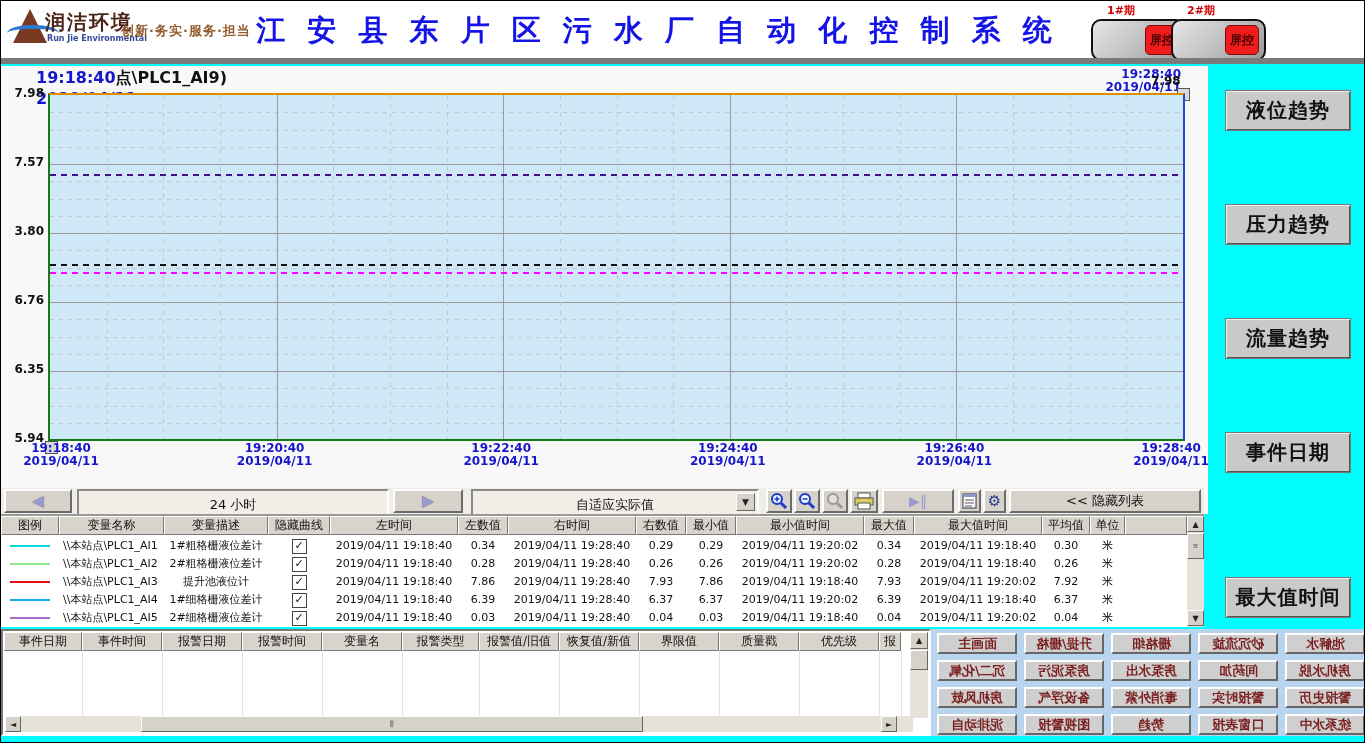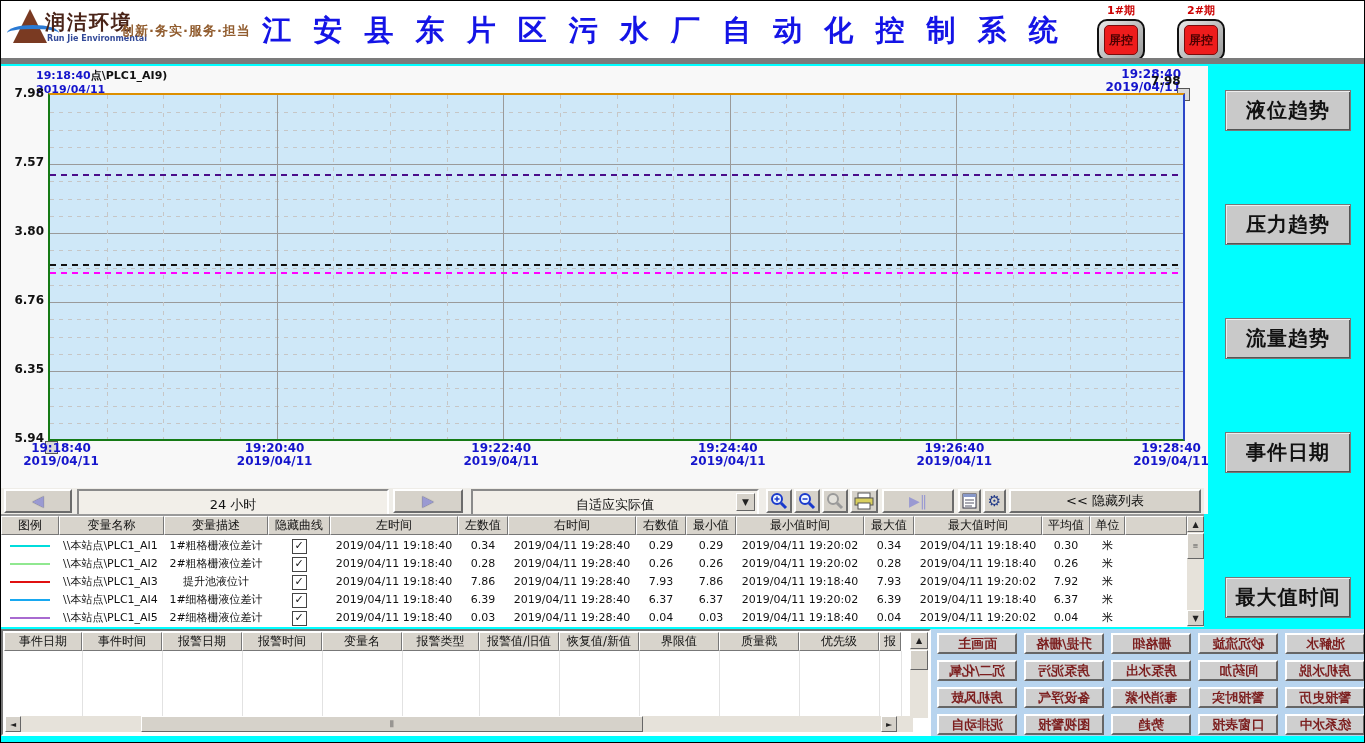--- a/index.html
+++ b/index.html
@@ -6,41 +6,41 @@
   body{font-family:"DejaVu Sans","Liberation Sans",sans-serif;background:#555;}
   .screen{position:relative;width:1365px;height:743px;background:#00feff;overflow:hidden;border:1px solid #000;box-sizing:border-box;}
   
   .header{position:absolute;left:0;top:0;width:1365px;height:57px;background:#ffffff;}
   .hdr-sep{position:absolute;left:0;top:57px;width:1365px;height:6px;background:#7b7b7b;}
   .logo-tri{position:absolute;left:12px;top:8px;width:0;height:0;border-left:17px solid transparent;border-right:17px solid transparent;border-bottom:34px solid #7a3a22;}
   .logo-wave{position:absolute;left:6px;top:24px;width:52px;height:12px;border-top:4px solid #2a7ad4;border-radius:50%;}
   .brand{position:absolute;left:44px;top:8px;font-size:20px;font-weight:bold;color:#4a2418;letter-spacing:2px;}
   .brand-en{position:absolute;left:46px;top:33px;font-size:8px;color:#334a99;font-weight:bold;}
   .slogan{position:absolute;left:120px;top:21px;font-size:13px;color:#915c2e;font-weight:bold;letter-spacing:1px;}
-  .title{position:absolute;left:256px;top:10px;width:812px;text-align:center;font-size:29px;font-weight:bold;color:#1414e6;letter-spacing:6px;white-space:nowrap;}
+  .title{position:absolute;left:250px;top:10px;width:812px;text-align:center;font-size:29px;font-weight:bold;color:#1414e6;letter-spacing:6px;white-space:nowrap;}
   .phase{position:absolute;top:2px;width:60px;text-align:center;}
   .phase .tag{font-size:11px;font-weight:bold;color:#cc0000;}
-  .phase .pbtn{margin:1px auto 0;width:44px;height:38px;border:2px solid #111;border-radius:10px;background:linear-gradient(135deg,#e8e8e8,#9a9a9a);display:flex;align-items:center;justify-content:center;}
+  .phase .pbtn{margin:1px auto 0;width:44px;height:38px;border:2px solid #111;border-radius:10px;background:linear-gradient(135deg,#e8e8e8,#9a9a9a);display:flex;align-items:center;justify-content:center;padding-left:47px;}
   .phase .pbtn .inner{width:32px;height:28px;background:#ee1c1c;border:1px solid #7a0c0c;border-radius:5px;color:#4a0000;font-size:12px;font-weight:bold;display:flex;align-items:center;justify-content:center;}
   .dt{position:absolute;right:6px;top:4px;width:140px;text-align:center;color:#1515cc;font-weight:bold;}
   .dt .d{font-size:21px;}
   .dt .t{font-size:21px;margin-top:2px;}
   
   .main{position:absolute;left:0;top:63px;width:1365px;height:680px;background:#00feff;}
   .chart-panel{position:absolute;left:0;top:2px;width:1207px;height:448px;background:#f8f8f8;}
   .plot{position:absolute;left:47px;top:27px;width:1133px;height:344px;background:#cfe8f8;border-top:2px solid #dd8f00;border-left:2px solid #157a15;border-bottom:2px solid #157a15;border-right:2px solid #2b46c8;box-sizing:content-box;}
   .gl{position:absolute;}
   .major-h{left:0;width:1133px;height:1px;background:#9a9a9a;}
   .minor-h{left:0;width:1133px;height:1px;background:repeating-linear-gradient(90deg,#c6c6c6 0 4px,transparent 4px 9px);}
   .major-v{top:0;height:344px;width:1px;background:#9a9a9a;}
   .minor-v{top:0;height:344px;width:1px;background:repeating-linear-gradient(180deg,#c6c6c6 0 4px,transparent 4px 9px);}
   .dline{position:absolute;left:0;width:1133px;height:2px;}
   .ytick{position:absolute;left:0;width:43px;text-align:right;font-size:12px;font-weight:bold;color:#111;}
   .xtick{position:absolute;top:376px;width:120px;text-align:center;color:#1515cc;font-weight:bold;font-size:12px;line-height:13px;}
-  .cornerL{position:absolute;left:35px;top:2px;font-size:11px;font-weight:bold;white-space:nowrap;}
+  .cornerL{position:absolute;left:35px;top:2px;font-size:16px;font-weight:bold;white-space:nowrap;}
   .cornerL .blue{color:#1515cc;}
   .cornerL .blk{color:#111;}
   .cornerR{position:absolute;right:27px;top:2px;text-align:right;font-size:12px;font-weight:bold;color:#1515cc;line-height:13px;}
   .axismax{position:absolute;left:1150px;top:8px;font-size:12px;font-weight:bold;color:#111;}
   .handle{position:absolute;width:11px;height:11px;background:#d9d9d9;border:1px solid #555;}
   
   .toolbar{position:absolute;left:0;top:424px;width:1203px;height:27px;background:#efede8;}
   .tbtn{position:absolute;top:1px;height:24px;background:#d6d2ca;border:2px solid;border-color:#ffffff #6b6b6b #6b6b6b #ffffff;box-sizing:border-box;display:flex;align-items:center;justify-content:center;font-size:13px;color:#111;}
   .tfield{position:absolute;top:1px;height:31px;background:#f2efe9;border:2px solid;border-color:#8a8a8a #ffffff #ffffff #8a8a8a;box-sizing:border-box;display:flex;align-items:center;justify-content:center;font-size:13px;color:#111;}
   .arrow{color:#9a9ad2;font-size:15px;text-shadow:0 0 1px #555;}

